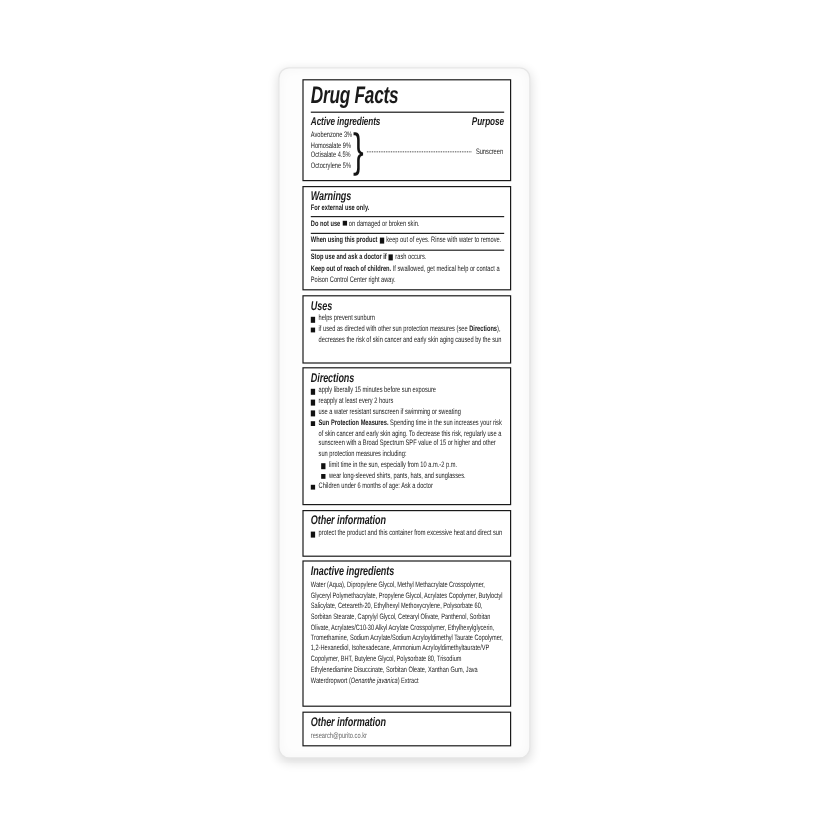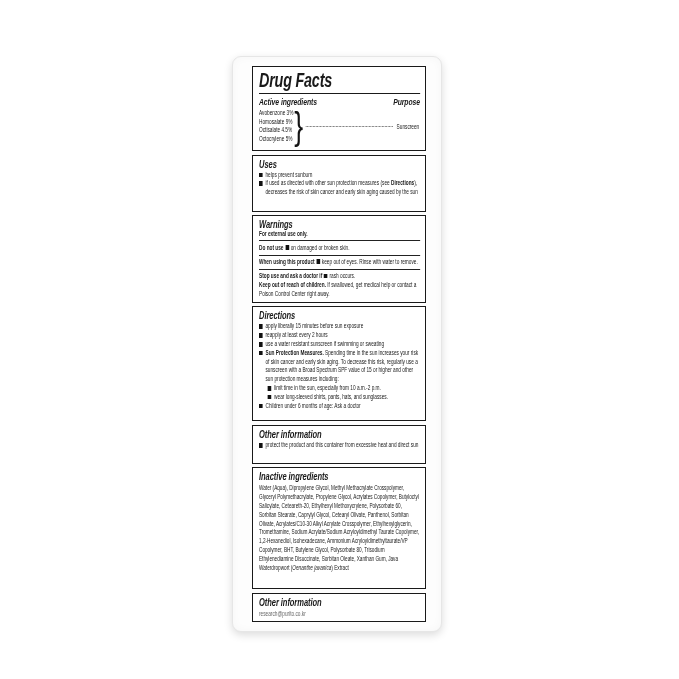--- a/index.html
+++ b/index.html
@@ -60,52 +60,52 @@
               <div>Octisalate 4.5%</div>
               <div>Octocrylene 5%</div>
             </div>
             <div class="brace">}</div>
             <div class="leader"></div>
             <div class="purpose-val">Sunscreen</div>
           </div>
         </div>
       </div>
 
-      <div class="panel" style="min-height:57px">
-        <div class="condense">
-          <div class="h2">Uses</div>
-          <div class="bl mt1">
-            <span class="sq"></span>
-            <div class="tx">helps prevent sunburn</div>
-          </div>
-          <div class="bl">
-            <span class="sq"></span>
-            <div class="tx"><span>if used as directed with other sun protection measures (see </span><b class="lead">Directions</b><span>), decreases the risk of skin cancer and early skin aging caused by the sun</span></div>
-          </div>
-        </div>
-      </div>
-
       <div class="panel" style="min-height:84px">
         <div class="condense">
           <div class="h2">Warnings</div>
           <div class="body" style="font-weight:bold">For external use only.</div>
           <div class="rule"></div>
           <div class="body wrow">
             <b class="lead">Do not use</b><span class="sqi"></span><span>on damaged or broken skin.</span>
           </div>
           <div class="rule"></div>
           <div class="body wrow">
             <b class="lead">When using this product</b><span class="sqi"></span><span>keep out of eyes. Rinse with water to remove.</span>
           </div>
           <div class="rule"></div>
           <div class="body wrow">
             <b class="lead">Stop use and ask a doctor if</b><span class="sqi"></span><span>rash occurs.</span>
           </div>
           <div class="body">
             <b class="lead">Keep out of reach of children.</b> <span>If swallowed, get medical help or contact a Poison Control Center right away.</span>
+          </div>
+        </div>
+      </div>
+
+      <div class="panel" style="min-height:57px">
+        <div class="condense">
+          <div class="h2">Uses</div>
+          <div class="bl mt1">
+            <span class="sq"></span>
+            <div class="tx">helps prevent sunburn</div>
+          </div>
+          <div class="bl">
+            <span class="sq"></span>
+            <div class="tx"><span>if used as directed with other sun protection measures (see </span><b class="lead">Directions</b><span>), decreases the risk of skin cancer and early skin aging caused by the sun</span></div>
           </div>
         </div>
       </div>
 
       <div class="panel" style="min-height:115px">
         <div class="condense">
           <div class="h2">Directions</div>
           <div class="bl mt1">
             <span class="sq"></span>
             <div class="tx">apply liberally 15 minutes before sun exposure</div>

